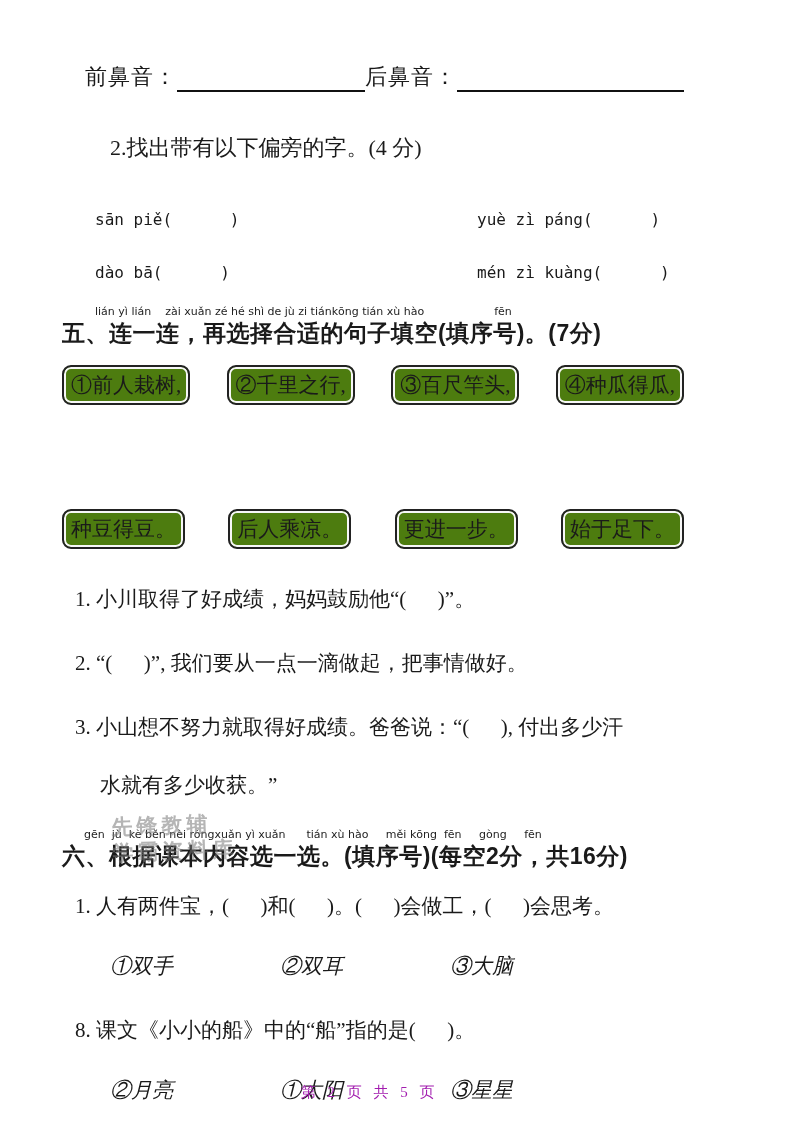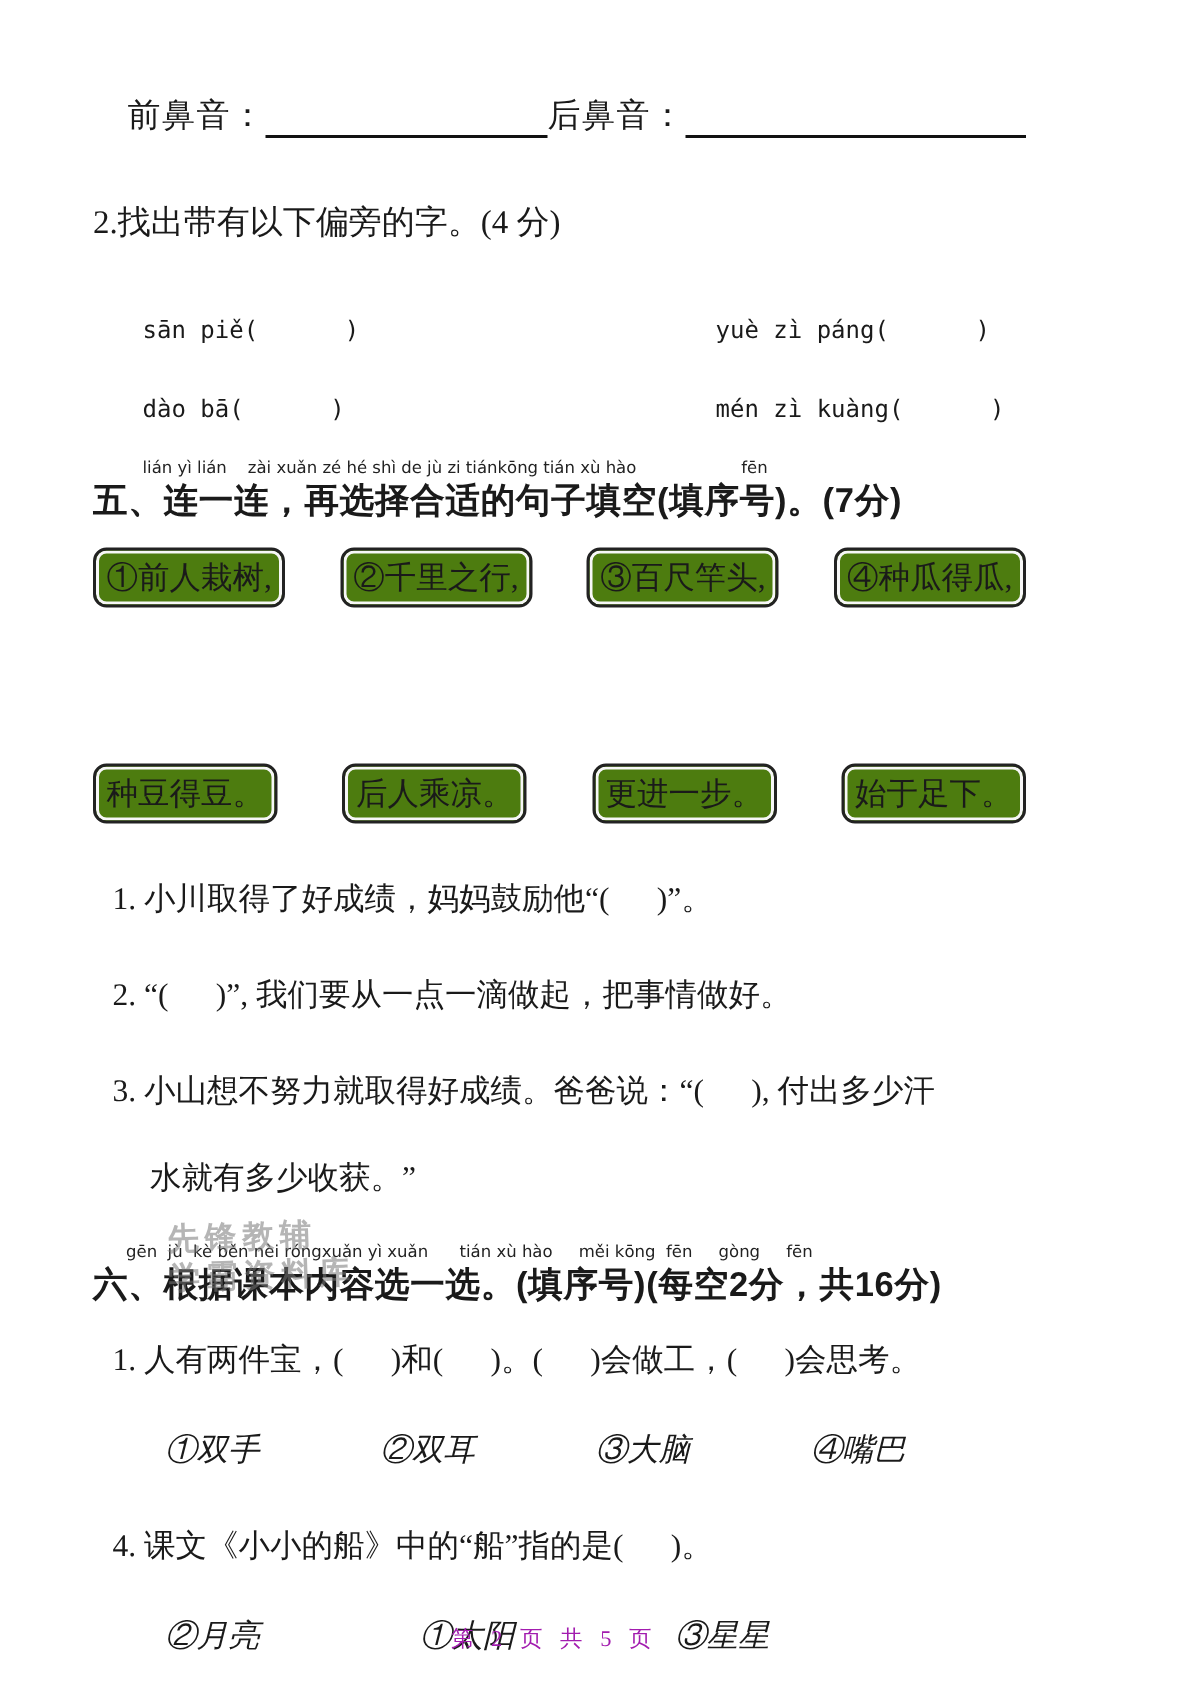--- a/index.html
+++ b/index.html
@@ -14,21 +14,21 @@
   .txt { white-space: pre-wrap; font-size: 21px; line-height: 1.25; }
 
   
   .fill-line { display: flex; align-items: flex-end; padding-left: 23px; font-size: 22px; }
   .fill-label { white-space: nowrap; letter-spacing: 1px; }
   .uline { border-bottom: 2px solid #111; height: 26px; }
   .u1 { width: 188px; }
   .u2 { flex: 1; }
 
   
-  .q-title { margin-top: 42px; font-size: 22px; }
+  .q-title { margin-top: 42px; font-size: 22px; margin-left: 48px; }
   .pinyin-grid {
     margin-top: 48px; padding-left: 33px;
     display: grid; grid-template-columns: 382px 1fr; row-gap: 34px;
     font-family: "DejaVu Sans Mono", monospace; font-size: 16px; white-space: pre;
   }
 
   
   .sec { margin-top: 24px; }
   .sec-pinyin {
     font-family: "DejaVu Sans", sans-serif; font-size: 11px; color: #222;
@@ -120,24 +120,23 @@
   <div class="sec sec6" style="margin-top:30px;">
     <div class="sec-pinyin">gēn  jù  kè běn nèi róngxuǎn yì xuǎn      tián xù hào     měi kōng  fēn     gòng     fēn</div>
     <div class="sec-title">六、根据课本内容选一选。(填序号)(每空2分，共16分)</div>
   </div>
 
   <div class="q-line">1. 人有两件宝，(      )和(      )。(      )会做工，(      )会思考。</div>
   <div class="opt-row">
     <span class="opt">①双手</span>
     <span class="opt">②双耳</span>
     <span class="opt">③大脑</span>
-    <span class="opt">④嘴巴</span>
   </div>
 
-  <div class="q-line" style="margin-top:36px;">4. 课文《小小的船》中的“船”指的是(      )。</div>
+  <div class="q-line" style="margin-top:36px;">8. 课文《小小的船》中的“船”指的是(      )。</div>
   <div class="opt-row">
     <span class="opt">②月亮</span>
     <span class="opt">①太阳</span>
     <span class="opt">③星星</span>
   </div>
 
   <div class="watermark">
     <div>先锋教辅</div>
     <div>学霸资料库</div>
   </div>

